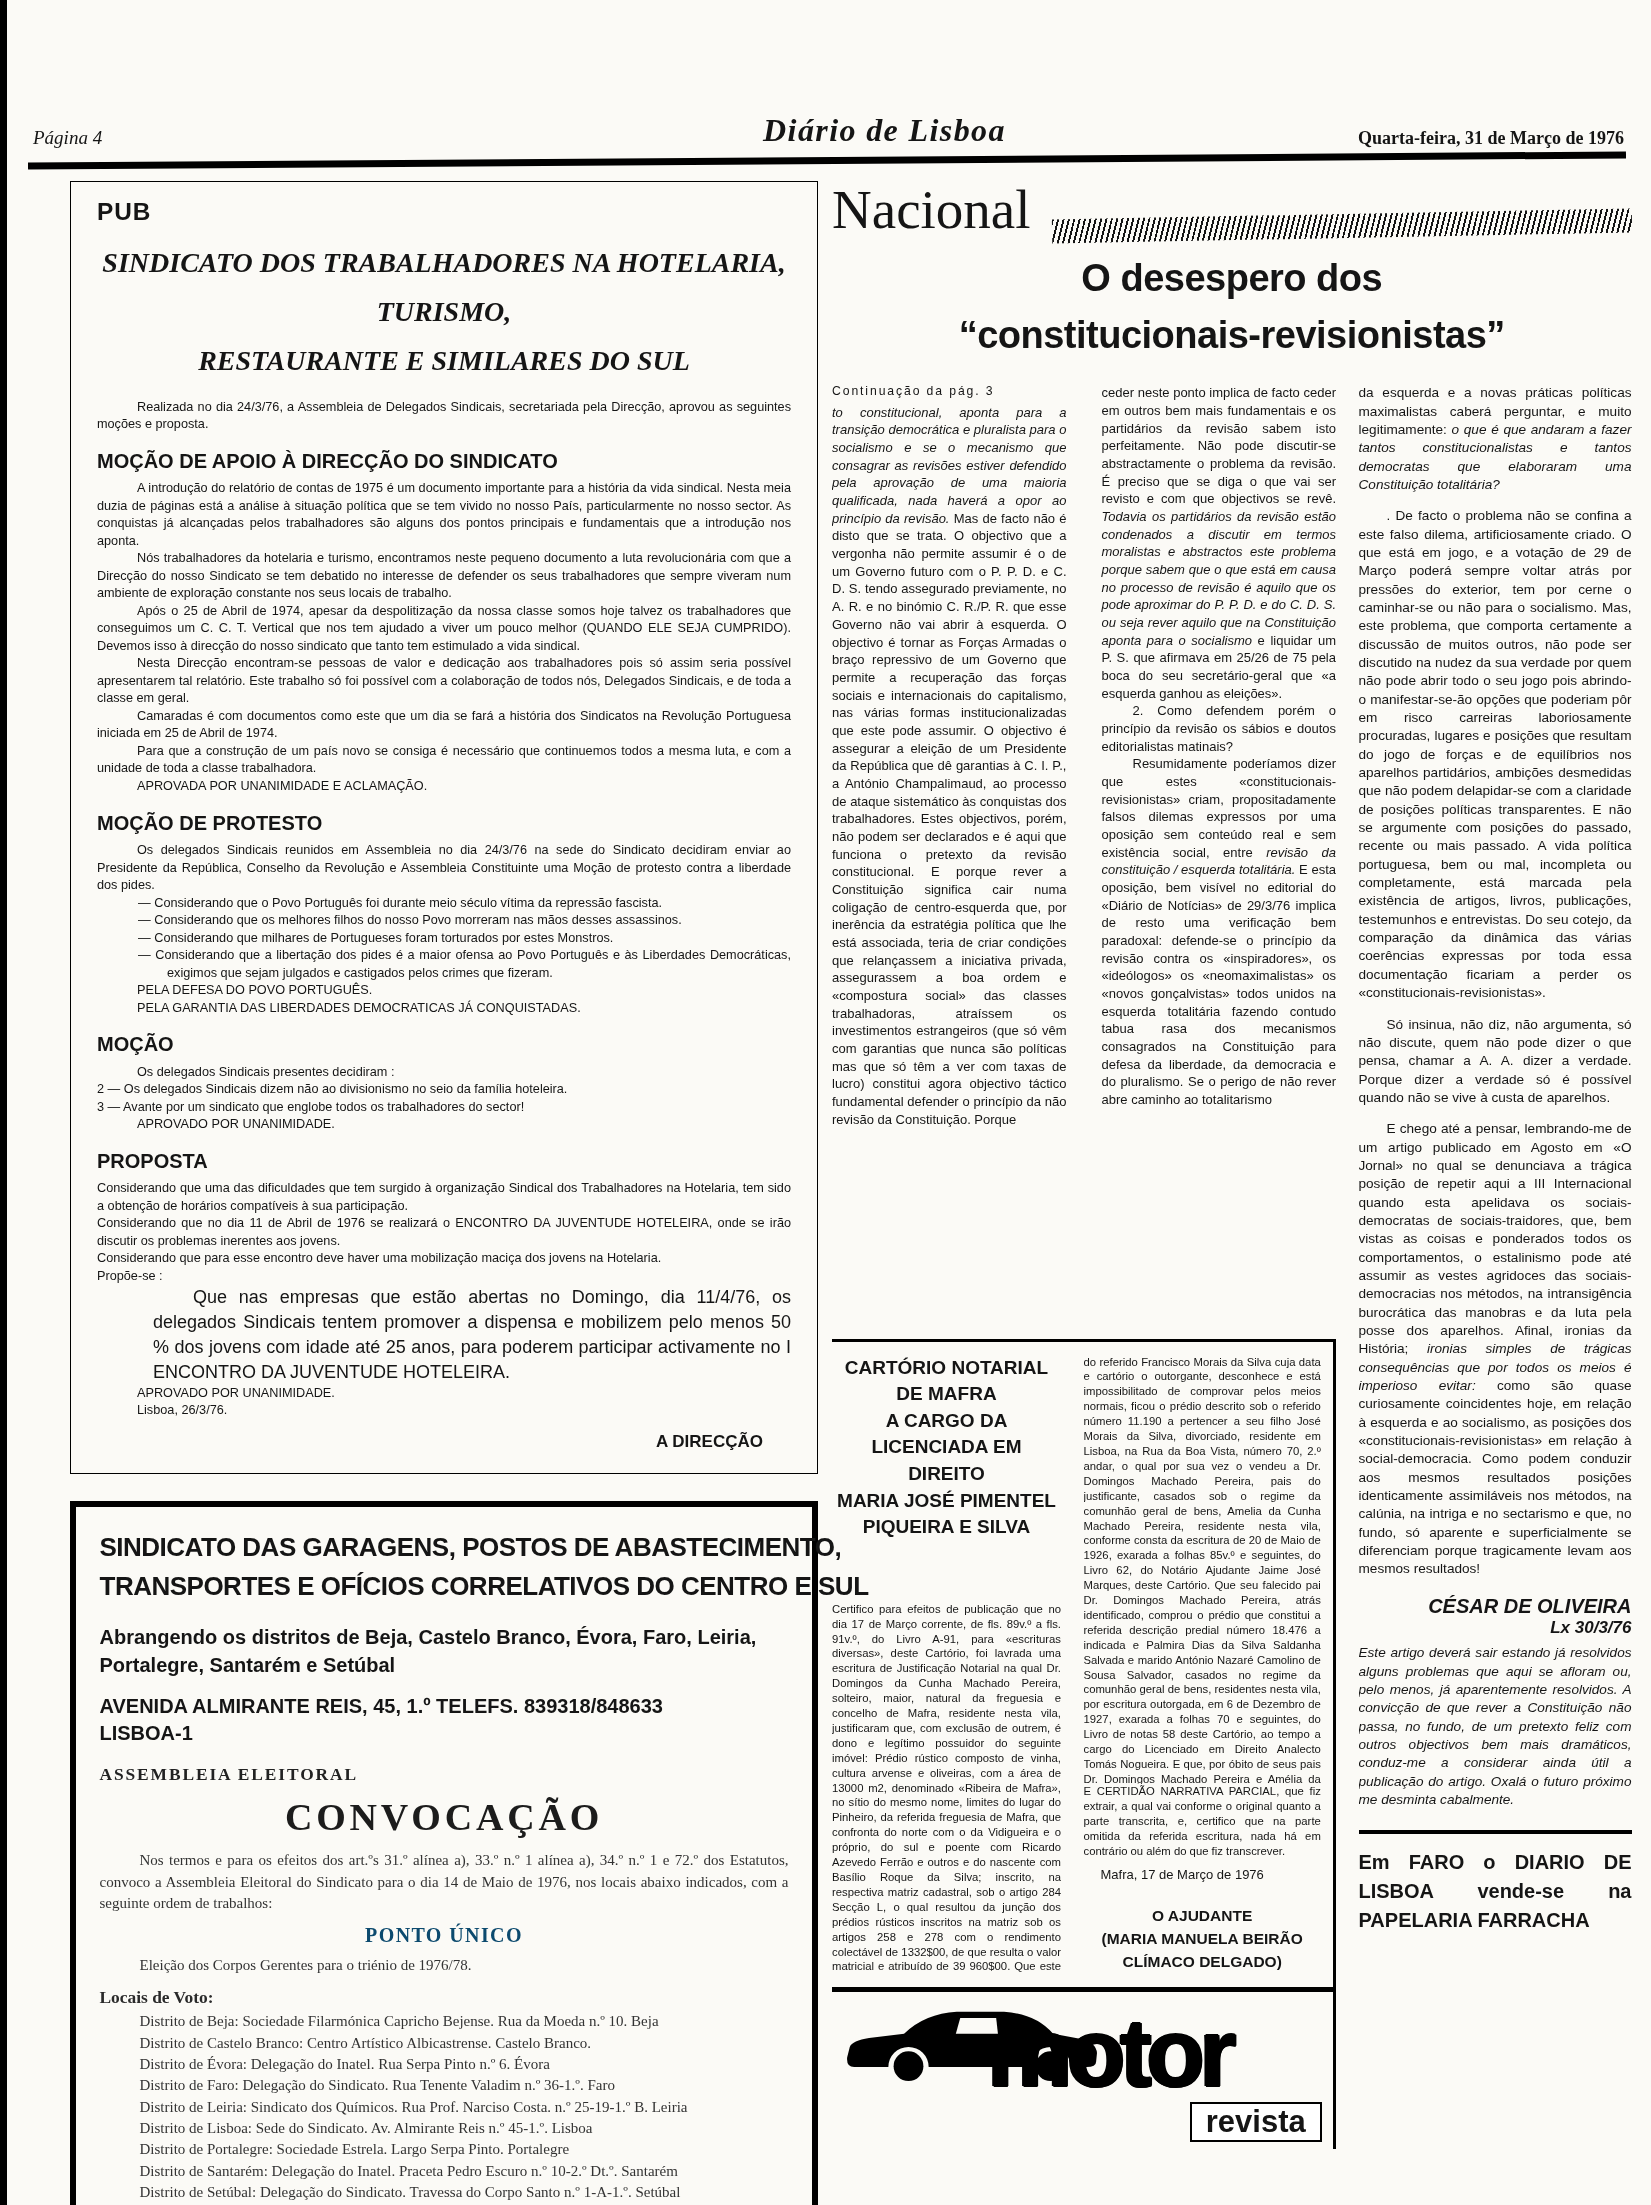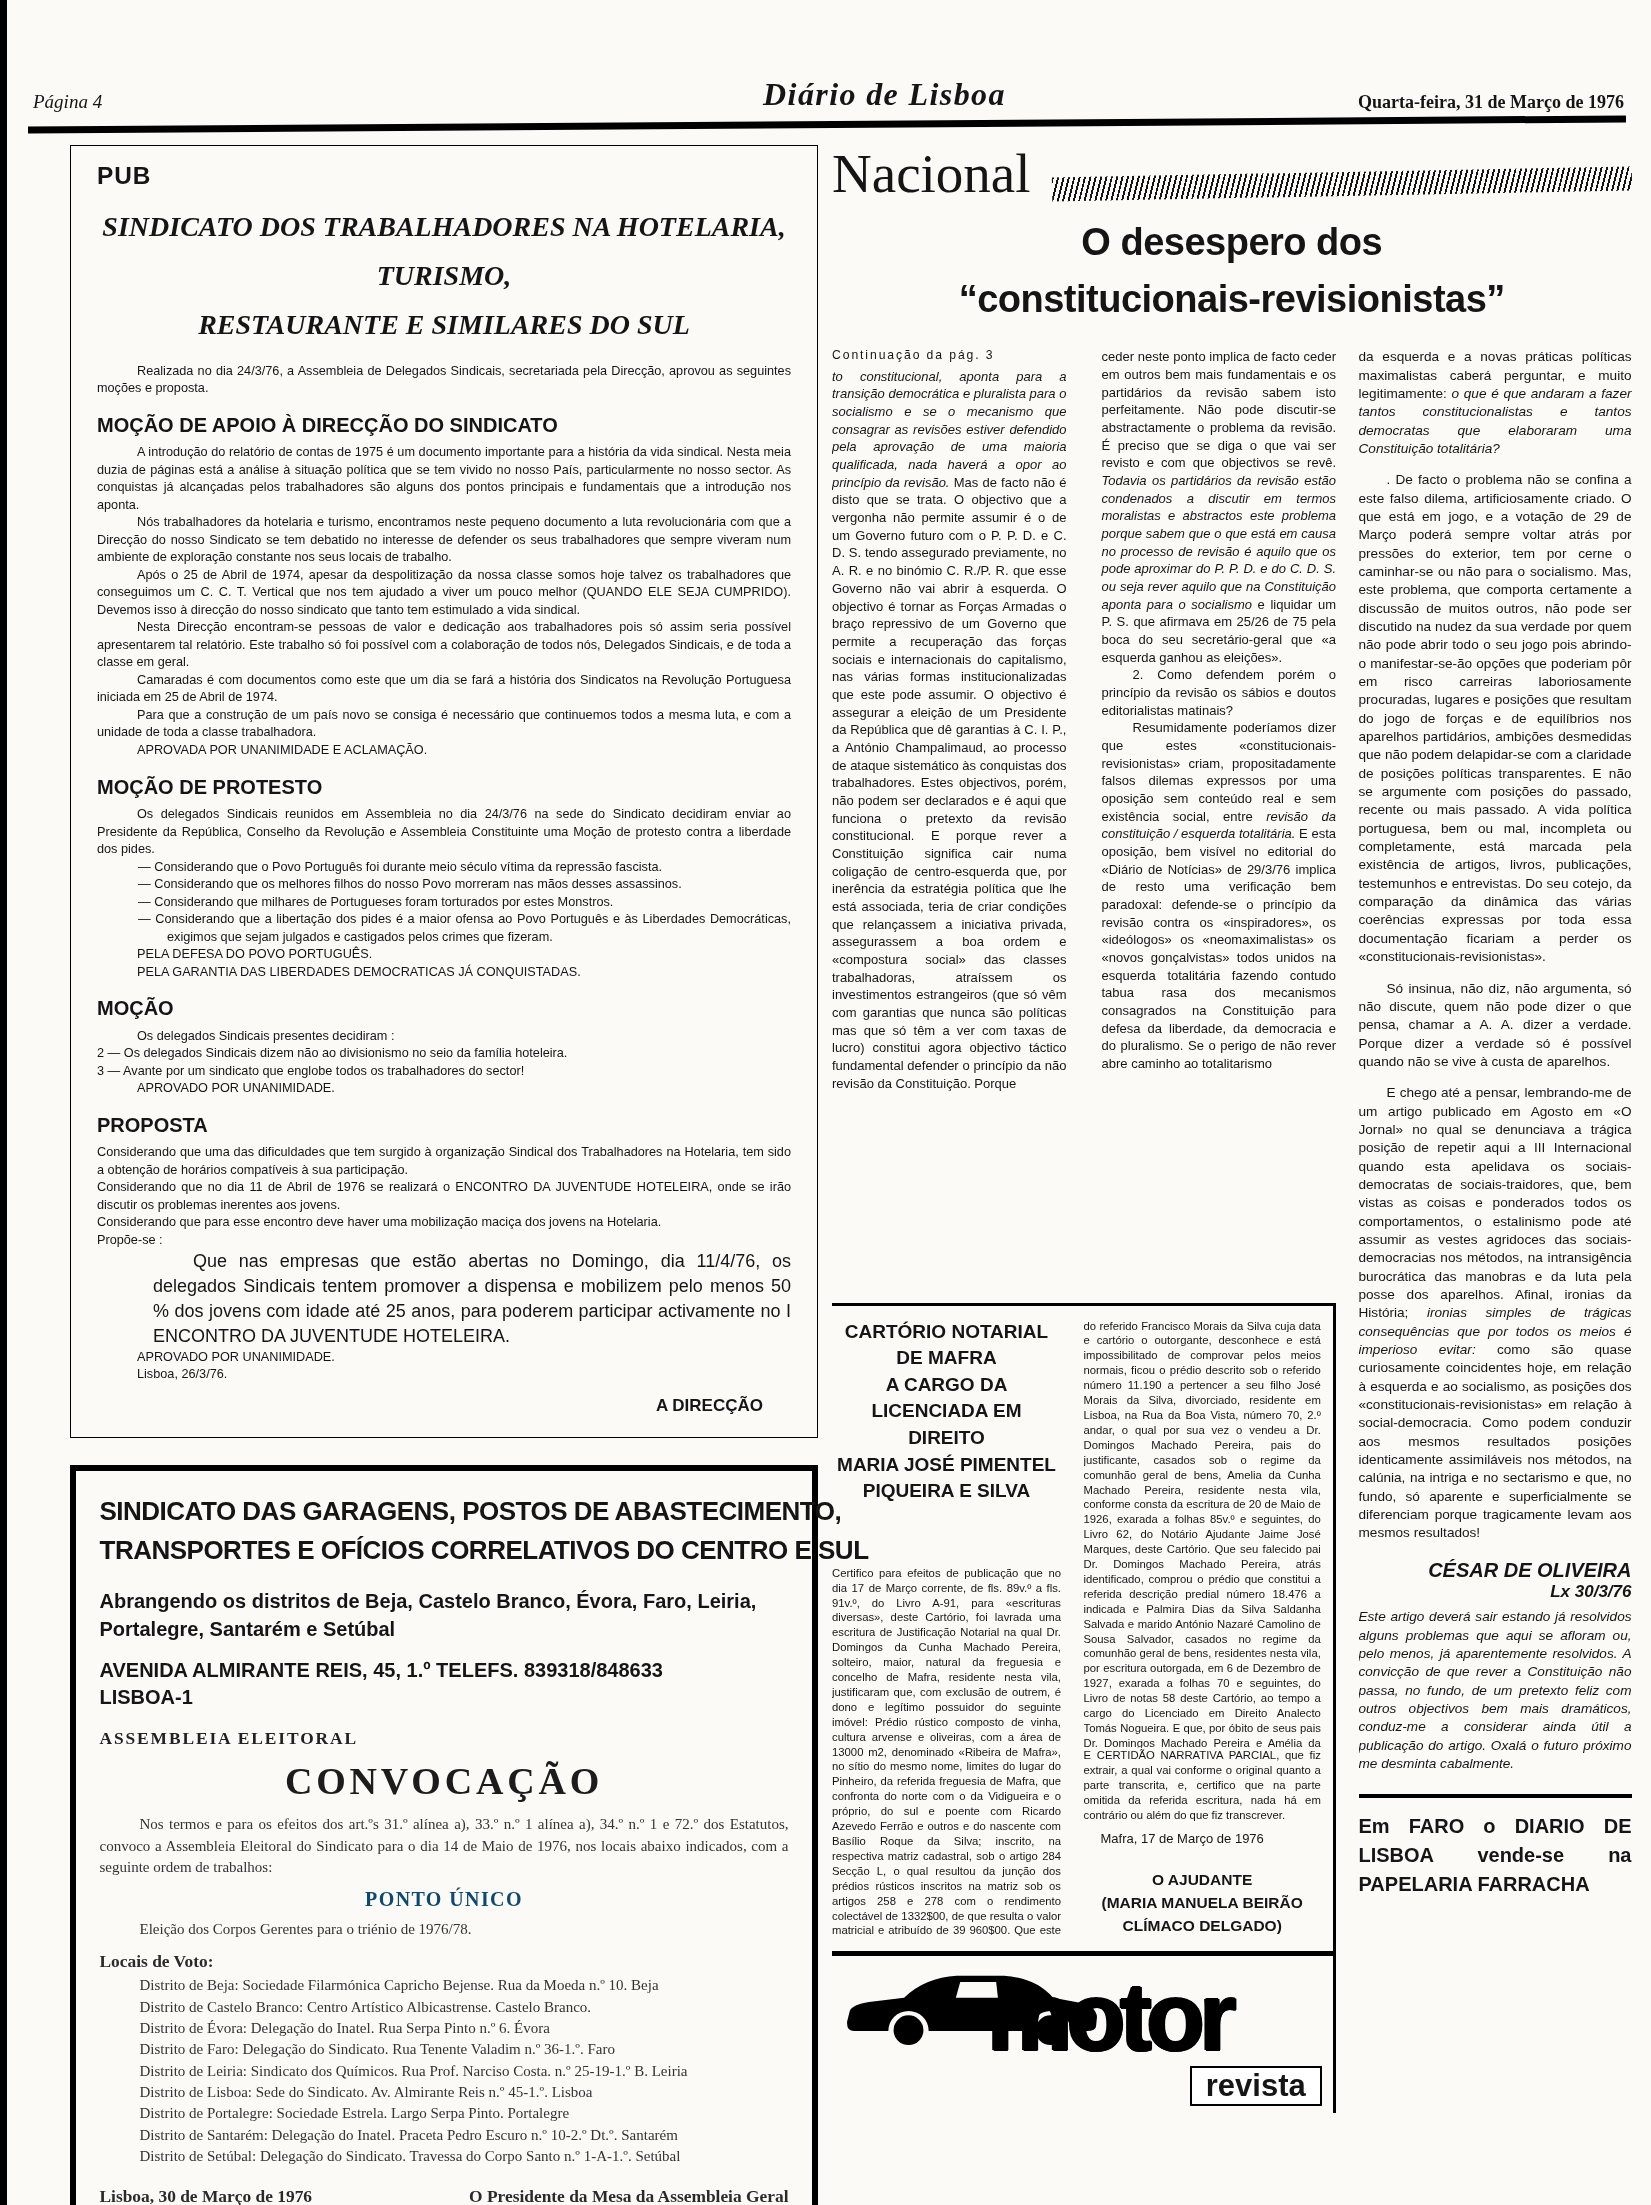--- a/index.html
+++ b/index.html
@@ -3,21 +3,21 @@
 <meta charset="utf-8">
 <style>
   * { margin:0; padding:0; box-sizing:border-box; }
   html,body { background:#d8d5cd; }
   body { width:1652px; height:2205px; position:relative; overflow:hidden;
          background:#fbfaf6; color:#151515; font-family:"Liberation Sans",sans-serif; }
   .scan-bar { position:absolute; left:0; top:0; width:6.6px; height:100%; background:#000; }
 
   
   .header { display:grid; grid-template-columns:1fr auto 1fr; align-items:end;
-            padding:76px 28px 0 33px; }
+            padding:76px 28px 0 33px;margin-top:36px; }
   .pagenum { font-family:"Liberation Serif",serif; font-style:italic; font-size:19px; }
   .masthead { font-family:"Liberation Serif",serif; font-weight:bold; font-style:italic;
               font-size:32px; letter-spacing:1.4px; transform:translateX(56px); }
   .dateline { font-family:"Liberation Serif",serif; font-weight:bold; font-size:18px; text-align:right; }
   .header-rule { height:7px; background:#000; margin:7.5px 26px 0 28px; transform:rotate(-0.4deg); }
 
   .main { display:flex; gap:14px; padding:17px 13px 0 70px; }
 
   
   .left-col { width:748px; flex:none; }
@@ -50,21 +50,21 @@
              text-align:justify; text-indent:40px; color:#333; }
   .g-ponto { font-family:"Liberation Serif",serif; font-weight:bold; font-size:20px;
              letter-spacing:1.4px; text-align:center; margin:9.4px 0 8.4px; color:#0c4a6e; }
   .g-locais-label { font-family:"Liberation Serif",serif; font-weight:bold; font-size:17.4px;
                     margin:10.3px 0 3.8px; color:#2a2a2a; }
   .g-bottom { display:flex; justify-content:space-between; font-family:"Liberation Serif",serif;
               font-weight:bold; font-size:17.4px; margin-top:19px; color:#2a2a2a; }
 
   
   .right-col { flex:1; padding-right:7.5px; }
-  .nacional-row { display:flex; align-items:center; gap:21px; margin-top:1.9px; }
+  .nacional-row { display:flex; align-items:flex-end; gap:21px; margin-top:1.9px; }
   .nacional { font-family:"Liberation Serif",serif; font-size:55px; line-height:1; }
   .hatch { flex:1; height:23.5px; margin-top:19px; transform:rotate(-1.1deg);
            background:repeating-linear-gradient(105deg,#141414 0 1.9px,transparent 1.9px 5.2px); }
   .art-title { text-align:center; font-weight:800; font-size:38px; line-height:1.5;
                margin:12.2px 14px 20.6px 14px; letter-spacing:-0.5px; }
   .art-body { display:flex; gap:22.5px; }
   .left23 { width:504px; flex:none; }
   .c12 { display:flex; gap:35px; height:943px; overflow:hidden; }
   .ac { flex:1; }
   .cont-note { font-size:12.2px; letter-spacing:1.9px; margin-bottom:5.6px; }

